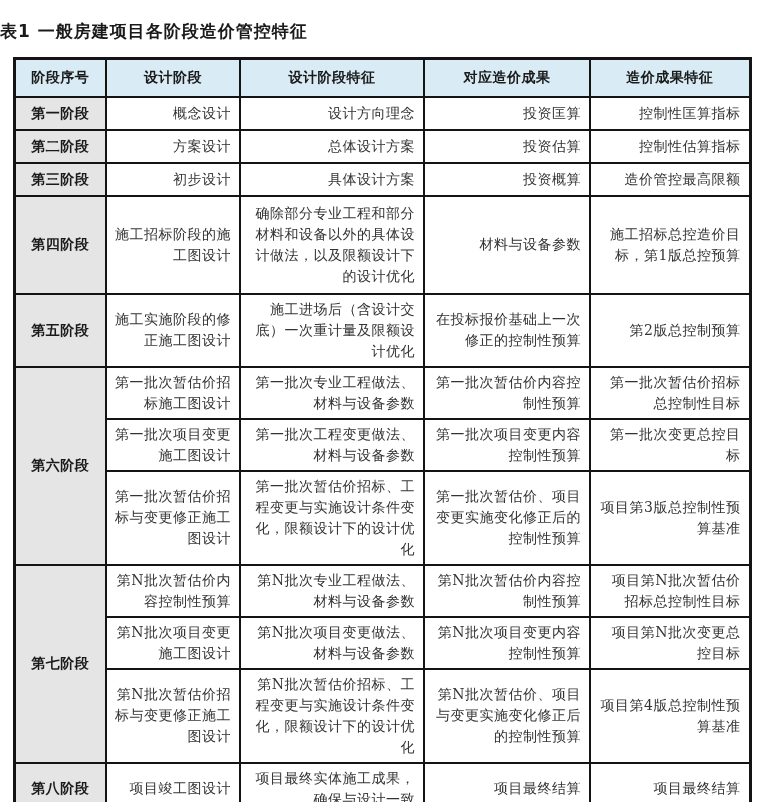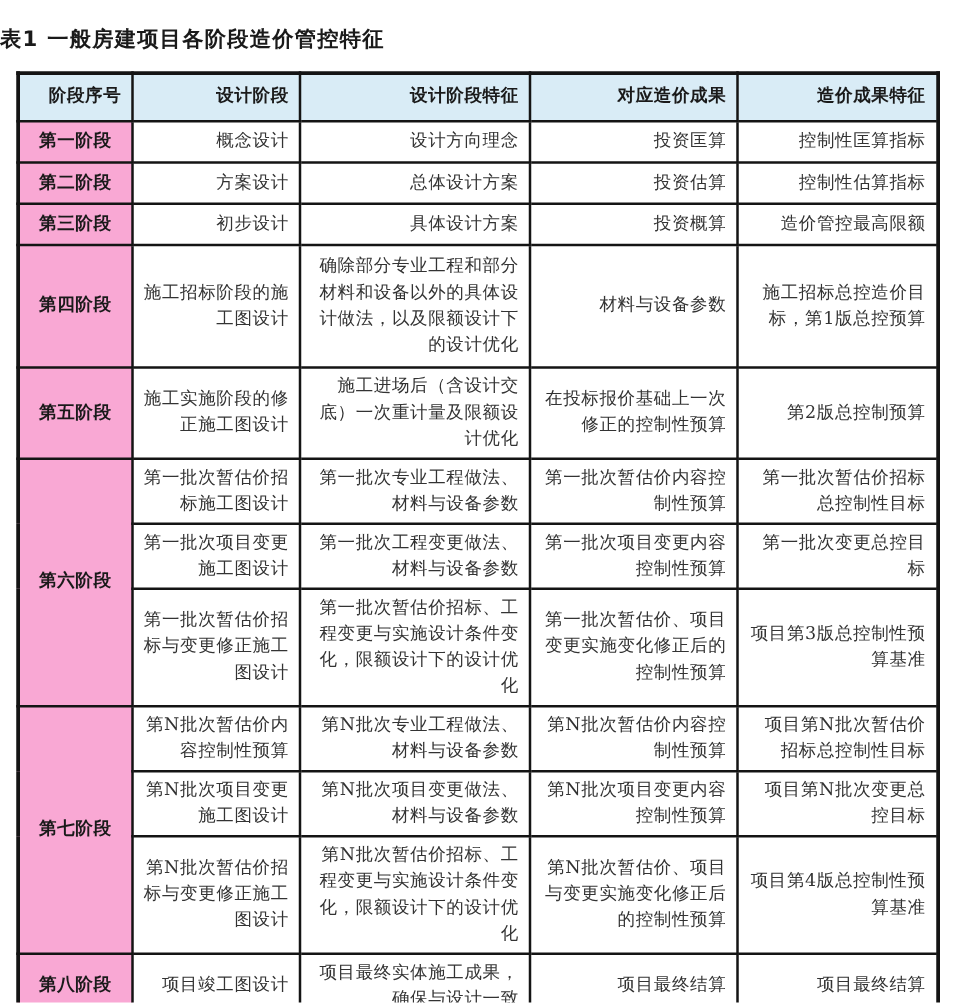--- a/index.html
+++ b/index.html
@@ -40,25 +40,25 @@
     line-height: 1.5;
     letter-spacing: 0.5px;
     vertical-align: middle;
     word-break: break-all;
   }
   .cost-table th {
     background: #d9ecf6;
     font-family: "DejaVu Sans", "Liberation Sans", sans-serif;
     font-weight: bold;
     font-size: 14px;
-    text-align: right;
+    text-align: center;
     color: #1a1a1a;
   }
   .cost-table td.stage-cell {
-    background: #f9a8d4;
+    background: #e5e5e5;
     font-family: "DejaVu Sans", "Liberation Sans", sans-serif;
     font-weight: bold;
     text-align: center;
     color: #1a1a1a;
     padding: 4px 4px;
   }
   .cost-table td.body-cell {
     background: #ffffff;
     text-align: right;
     color: #333333;

